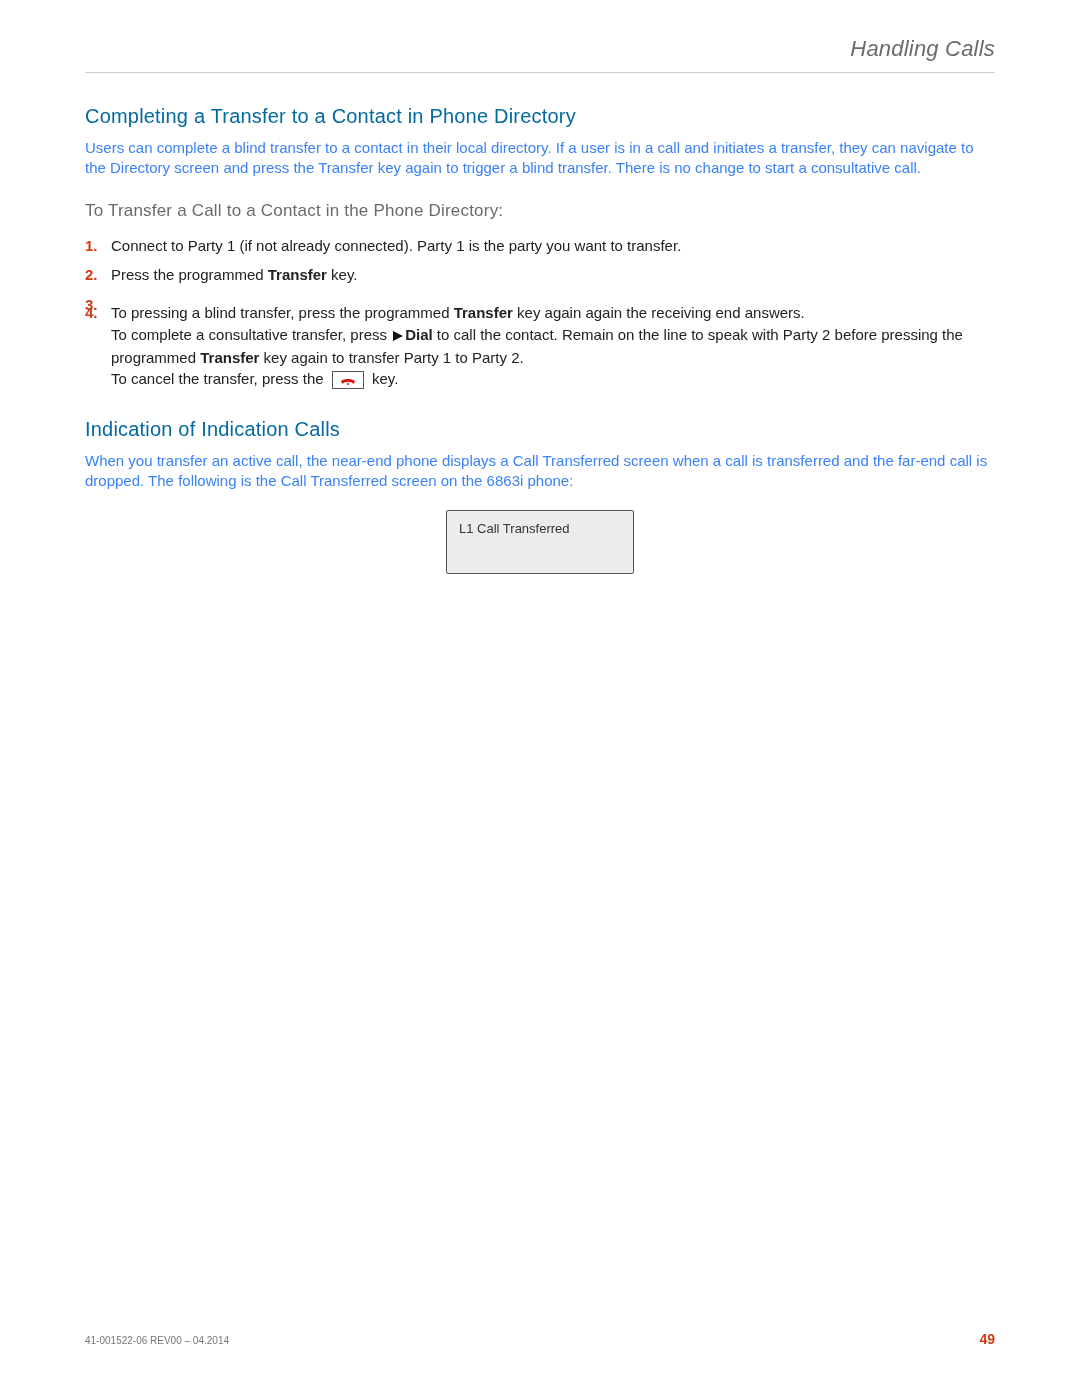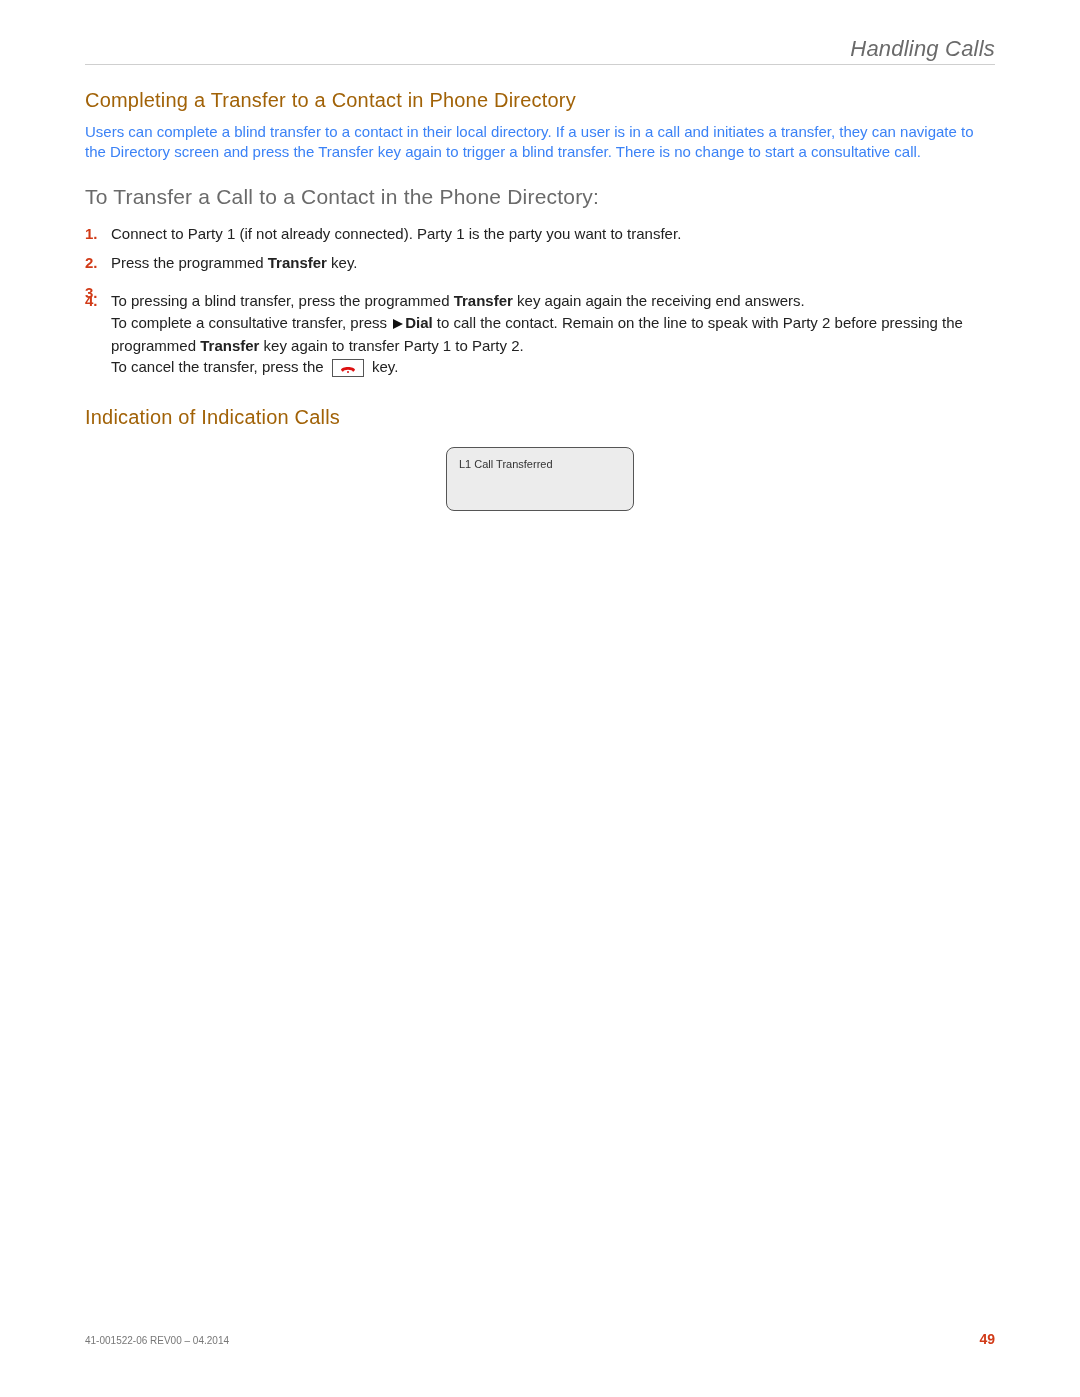--- a/index.html
+++ b/index.html
@@ -15,35 +15,35 @@
     position: relative;
     box-sizing: border-box;
     padding: 36px 85px 0 85px;
   }
   .running-header {
     text-align: right;
     color: #6a6a6a;
     font-style: italic;
     font-size: 22px;
     font-weight: 400;
-    padding-bottom: 2px;
+    padding-bottom: 10px;
     border-bottom: 1px solid #cfcfcf;
-    margin-bottom: 24px;
+    margin-bottom: 32px;
     letter-spacing: 0.2px;
   }
   .h2 {
-    color: #a16207;
+    color: #0369a1;
     font-size: 20px;
     font-weight: 400;
     margin: 0 0 10px 0;
     letter-spacing: 0.2px;
   }
   .h3 {
     color: #6a6a6a;
-    font-size: 21px;
+    font-size: 17px;
     font-weight: 400;
     margin: 22px 0 10px 0;
     letter-spacing: 0.2px;
   }
   .body-text {
     font-size: 15px;
     line-height: 1.35;
     color: #3b82f6;
     margin: 0 0 8px 0;
   }
@@ -80,25 +80,25 @@
     border: 1px solid #555;
     padding: 2px 6px;
     line-height: 0;
   }
   .screen-figure {
     width: 188px;
     height: 64px;
     margin: 18px auto 0 auto;
     background: #ececec;
     border: 1px solid #555;
-    border-radius: 8px;
+    border-radius: 2px;
     box-sizing: border-box;
     padding: 10px 12px;
     font-family: Arial, sans-serif;
-    font-size: 11px;
+    font-size: 13px;
     color: #333;
   }
   .footer {
     position: absolute;
     left: 85px;
     right: 85px;
     bottom: 50px;
     display: flex;
     justify-content: space-between;
     align-items: baseline;
@@ -153,20 +153,21 @@
               <path d="M2 8 C2 4, 16 4, 16 8 L14 10 C14 7, 4 7, 4 10 Z" fill="#d11"></path>
               <circle cx="9" cy="10" r="1" fill="#d11"></circle>
             </svg></span><span> key.</span>
       </span>
     </li>
 
   </ol>
 
   <div class="h2" style="margin-top:24px;">Indication of Indication Calls</div>
 
+  <p class="body-text">When you transfer an active call, the near-end phone displays a Call Transferred screen when a call is transferred and the far-end call is dropped. The following is the Call Transferred screen on the 6863i phone:</p>
 
   <div class="screen-figure">
     <span>L1   Call Transferred</span>
   </div>
 
   <div class="footer">
     <span>41-001522-06 REV00 – 04.2014</span>
     <span class="pg">49</span>
   </div>
 

